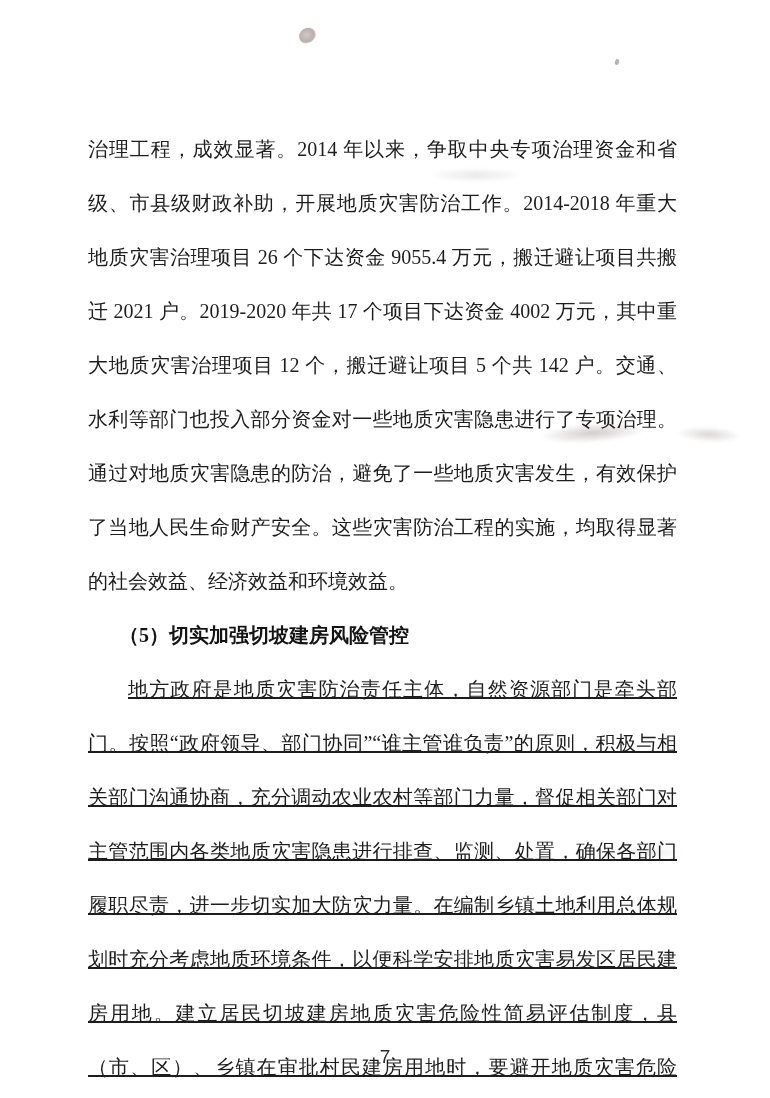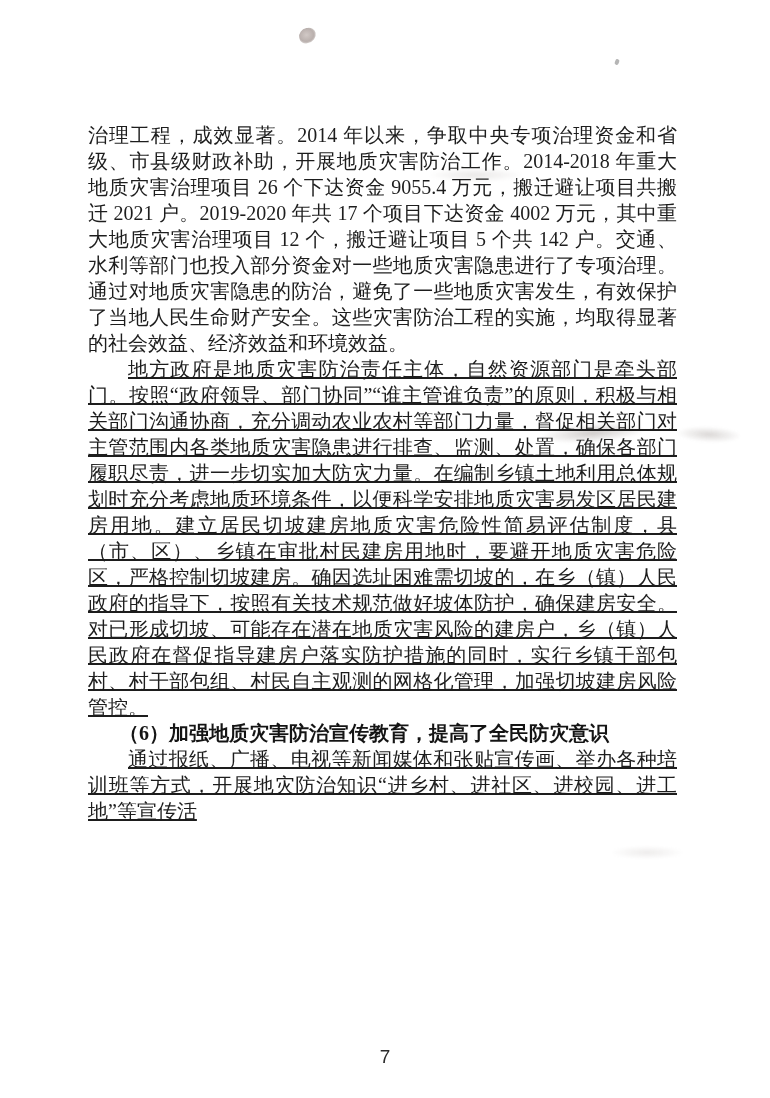--- a/index.html
+++ b/index.html
@@ -23,21 +23,21 @@
     font-size: 20px;
     line-height: 38px;
     color: #1d1d1d;
     text-align: justify;
     text-justify: inter-ideograph;
   }
   .textblock p, .textblock h3 {
     margin: 0;
     padding: 0;
     font-size: 20px;
-    line-height: 26px;
+    line-height: 54px;
   }
   .para-cont { text-indent: 0; }
   .para-ind  { text-indent: 2em; text-decoration: underline; }
   .heading {
     font-weight: bold;
     text-indent: 1.55em;
     color: #141414;
   }
   .pagenum {
     position: absolute;
@@ -95,20 +95,21 @@
 
   <div class="smudge smudge-blob"></div>
   <div class="smudge smudge-speck"></div>
   <div class="smudge smudge-smear-a"></div>
   <div class="smudge smudge-smear-b"></div>
   <div class="smudge smudge-smear-c"></div>
   <div class="smudge smudge-smear-d"></div>
 
   <main class="textblock">
     <p class="para-cont">治理工程，成效显著。2014 年以来，争取中央专项治理资金和省级、市县级财政补助，开展地质灾害防治工作。2014-2018 年重大地质灾害治理项目 26 个下达资金 9055.4 万元，搬迁避让项目共搬迁 2021 户。2019-2020 年共 17 个项目下达资金 4002 万元，其中重大地质灾害治理项目 12 个，搬迁避让项目 5 个共 142 户。交通、水利等部门也投入部分资金对一些地质灾害隐患进行了专项治理。通过对地质灾害隐患的防治，避免了一些地质灾害发生，有效保护了当地人民生命财产安全。这些灾害防治工程的实施，均取得显著的社会效益、经济效益和环境效益。</p>
+    <h3 class="heading">（5）切实加强切坡建房风险管控</h3>
     <p class="para-ind">地方政府是地质灾害防治责任主体，自然资源部门是牵头部门。按照“政府领导、部门协同”“谁主管谁负责”的原则，积极与相关部门沟通协商，充分调动农业农村等部门力量，督促相关部门对主管范围内各类地质灾害隐患进行排查、监测、处置，确保各部门履职尽责，进一步切实加大防灾力量。在编制乡镇土地利用总体规划时充分考虑地质环境条件，以便科学安排地质灾害易发区居民建房用地。建立居民切坡建房地质灾害危险性简易评估制度，县（市、区）、乡镇在审批村民建房用地时，要避开地质灾害危险区，严格控制切坡建房。确因选址困难需切坡的，在乡（镇）人民政府的指导下，按照有关技术规范做好坡体防护，确保建房安全。对已形成切坡、可能存在潜在地质灾害风险的建房户，乡（镇）人民政府在督促指导建房户落实防护措施的同时，实行乡镇干部包村、村干部包组、村民自主观测的网格化管理，加强切坡建房风险管控。</p>
     <h3 class="heading">（6）加强地质灾害防治宣传教育，提高了全民防灾意识</h3>
     <p class="para-ind">通过报纸、广播、电视等新闻媒体和张贴宣传画、举办各种培训班等方式，开展地灾防治知识“进乡村、进社区、进校园、进工地”等宣传活</p>
   </main>
 
   <div class="pagenum">7</div>
 
 </div>
 
 </body></html>

